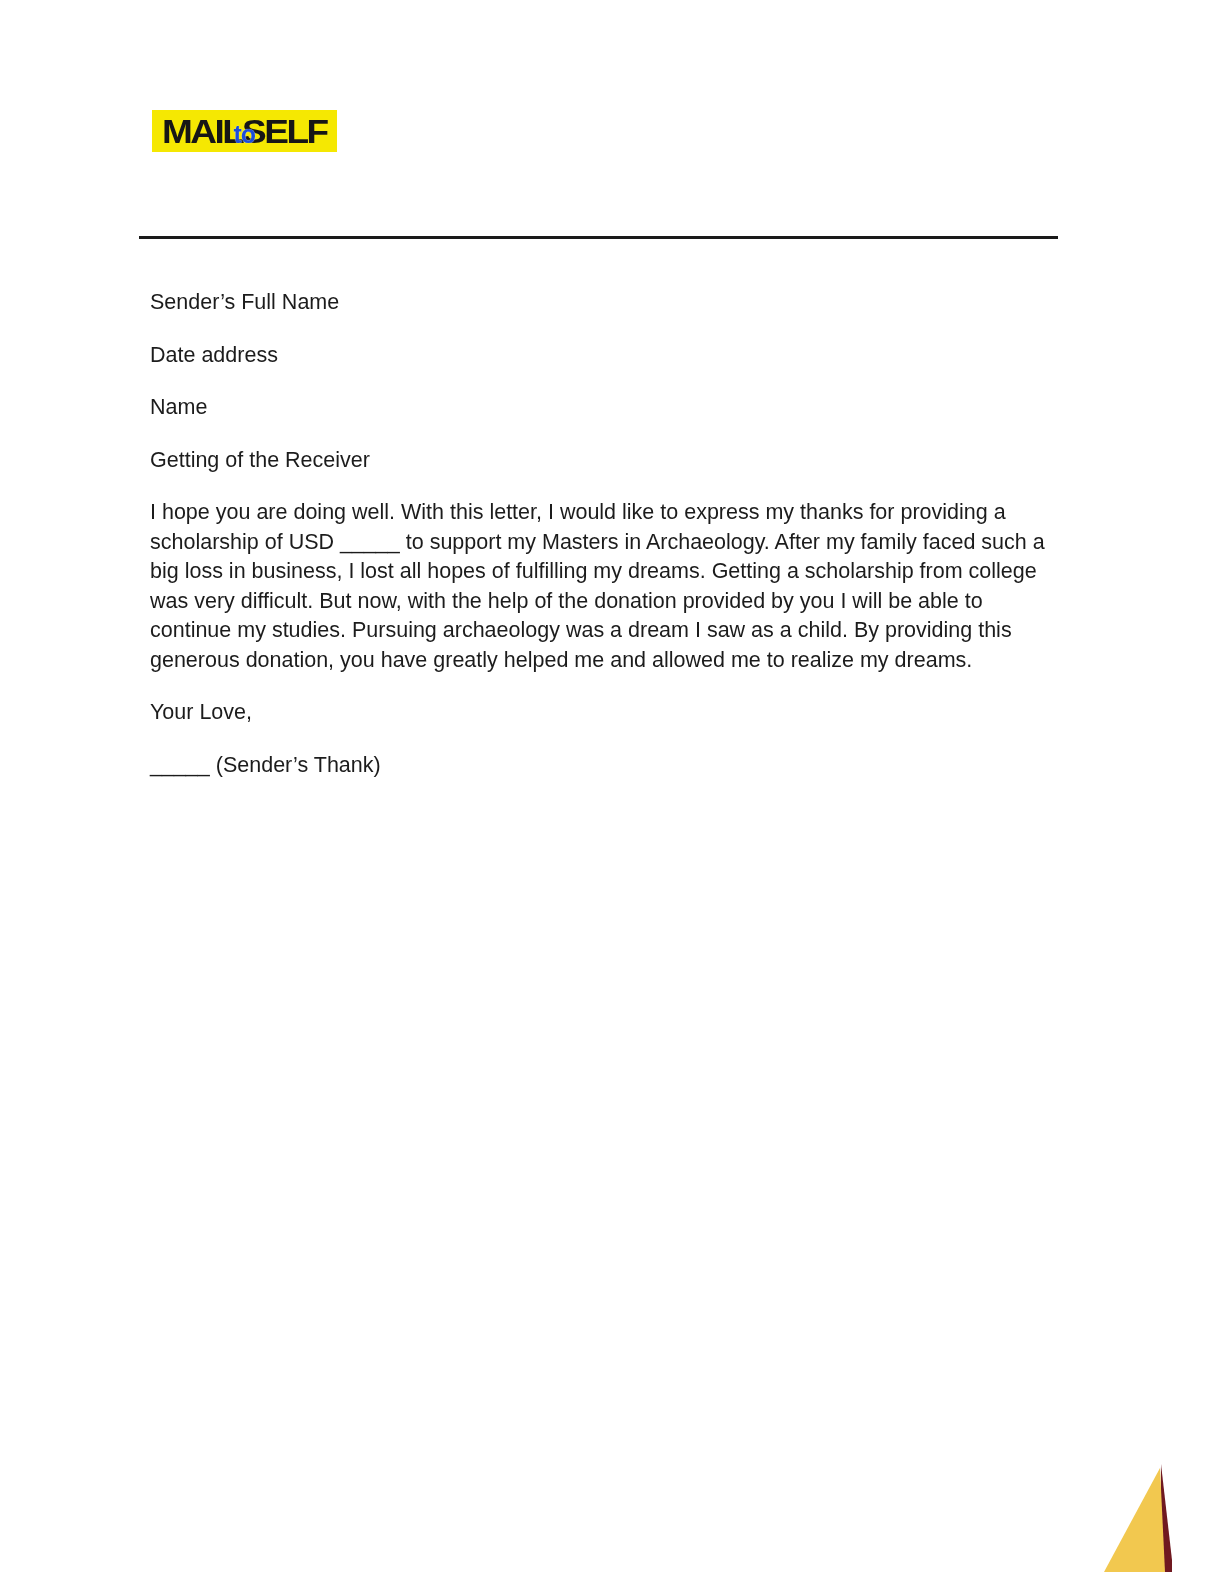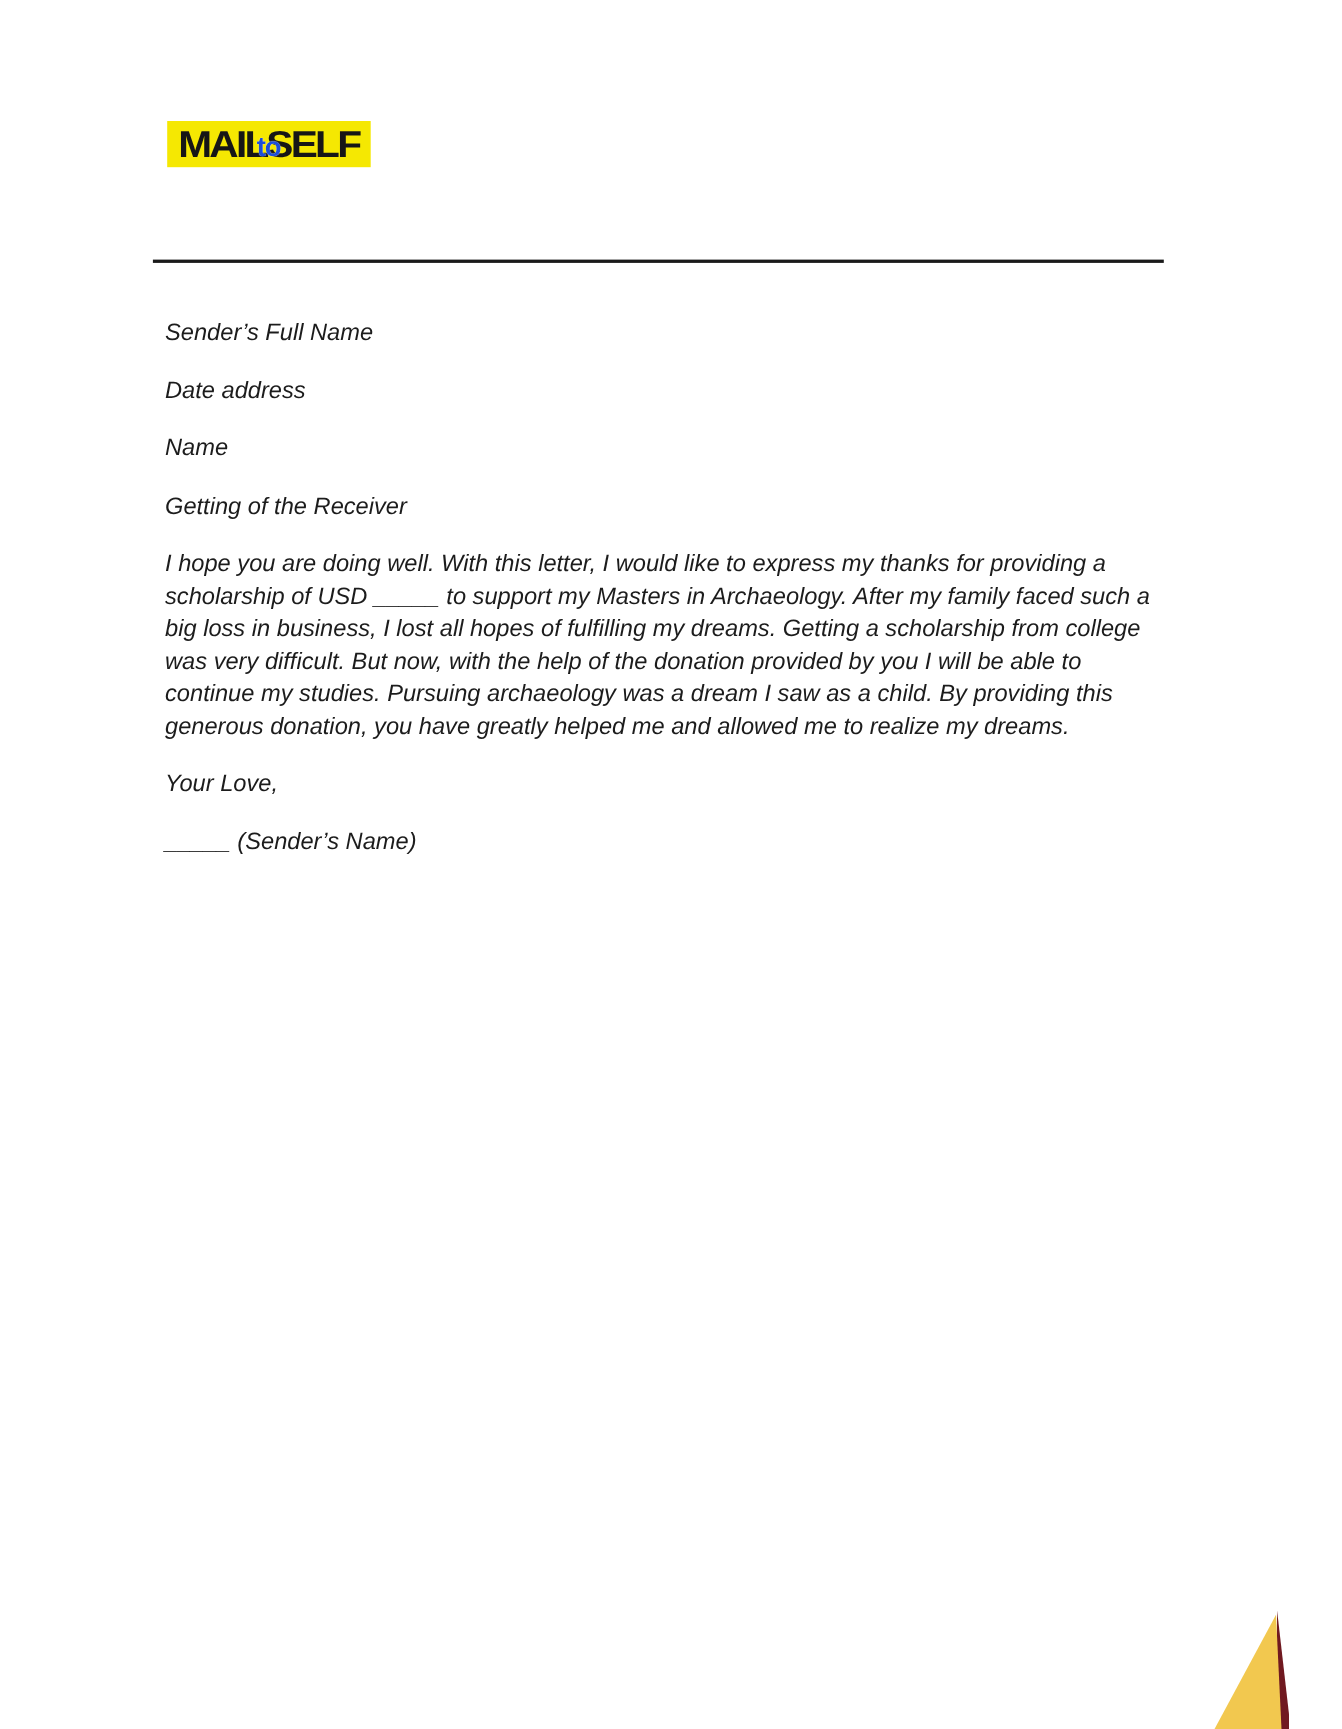--- a/index.html
+++ b/index.html
@@ -60,21 +60,20 @@
 
   
   .letter {
     position: absolute;
     left: 150px;
     top: 288px;
     width: 900px;
     color: #1c1c1c;
     font-size: 21.5px;
     line-height: 29.5px;
-    font-style: italic;
   }
   .letter p {
     margin: 0 0 23px 0;
   }
 
   
   .corner-ribbon {
     position: absolute;
     right: 0;
     bottom: 0;
@@ -94,21 +93,21 @@
 
   <div class="divider"></div>
 
   <div class="letter">
     <p>Sender’s Full Name</p>
     <p>Date address</p>
     <p>Name</p>
     <p>Getting of the Receiver</p>
     <p>I hope you are doing well. With this letter, I would like to express my thanks for providing a scholarship of USD _____ to support my Masters in Archaeology. After my family faced such a big loss in business, I lost all hopes of fulfilling my dreams. Getting a scholarship from college was very difficult. But now, with the help of the donation provided by you I will be able to continue my studies. Pursuing archaeology was a dream I saw as a child. By providing this generous donation, you have greatly helped me and allowed me to realize my dreams.</p>
     <p>Your Love,</p>
-    <p>_____ (Sender’s Name)</p>
+    <p>_____ (Sender’s Thank)</p>
   </div>
 
   <svg class="corner-ribbon" width="70" height="110" viewBox="0 0 70 110" xmlns="http://www.w3.org/2000/svg">
     <polygon points="59,2 70,98 70,110 58,110" fill="#701920"></polygon>
     <polygon points="58,6 63,110 2,110" fill="#f2c84f"></polygon>
   </svg>
 
 </div>
 
 </body></html>

